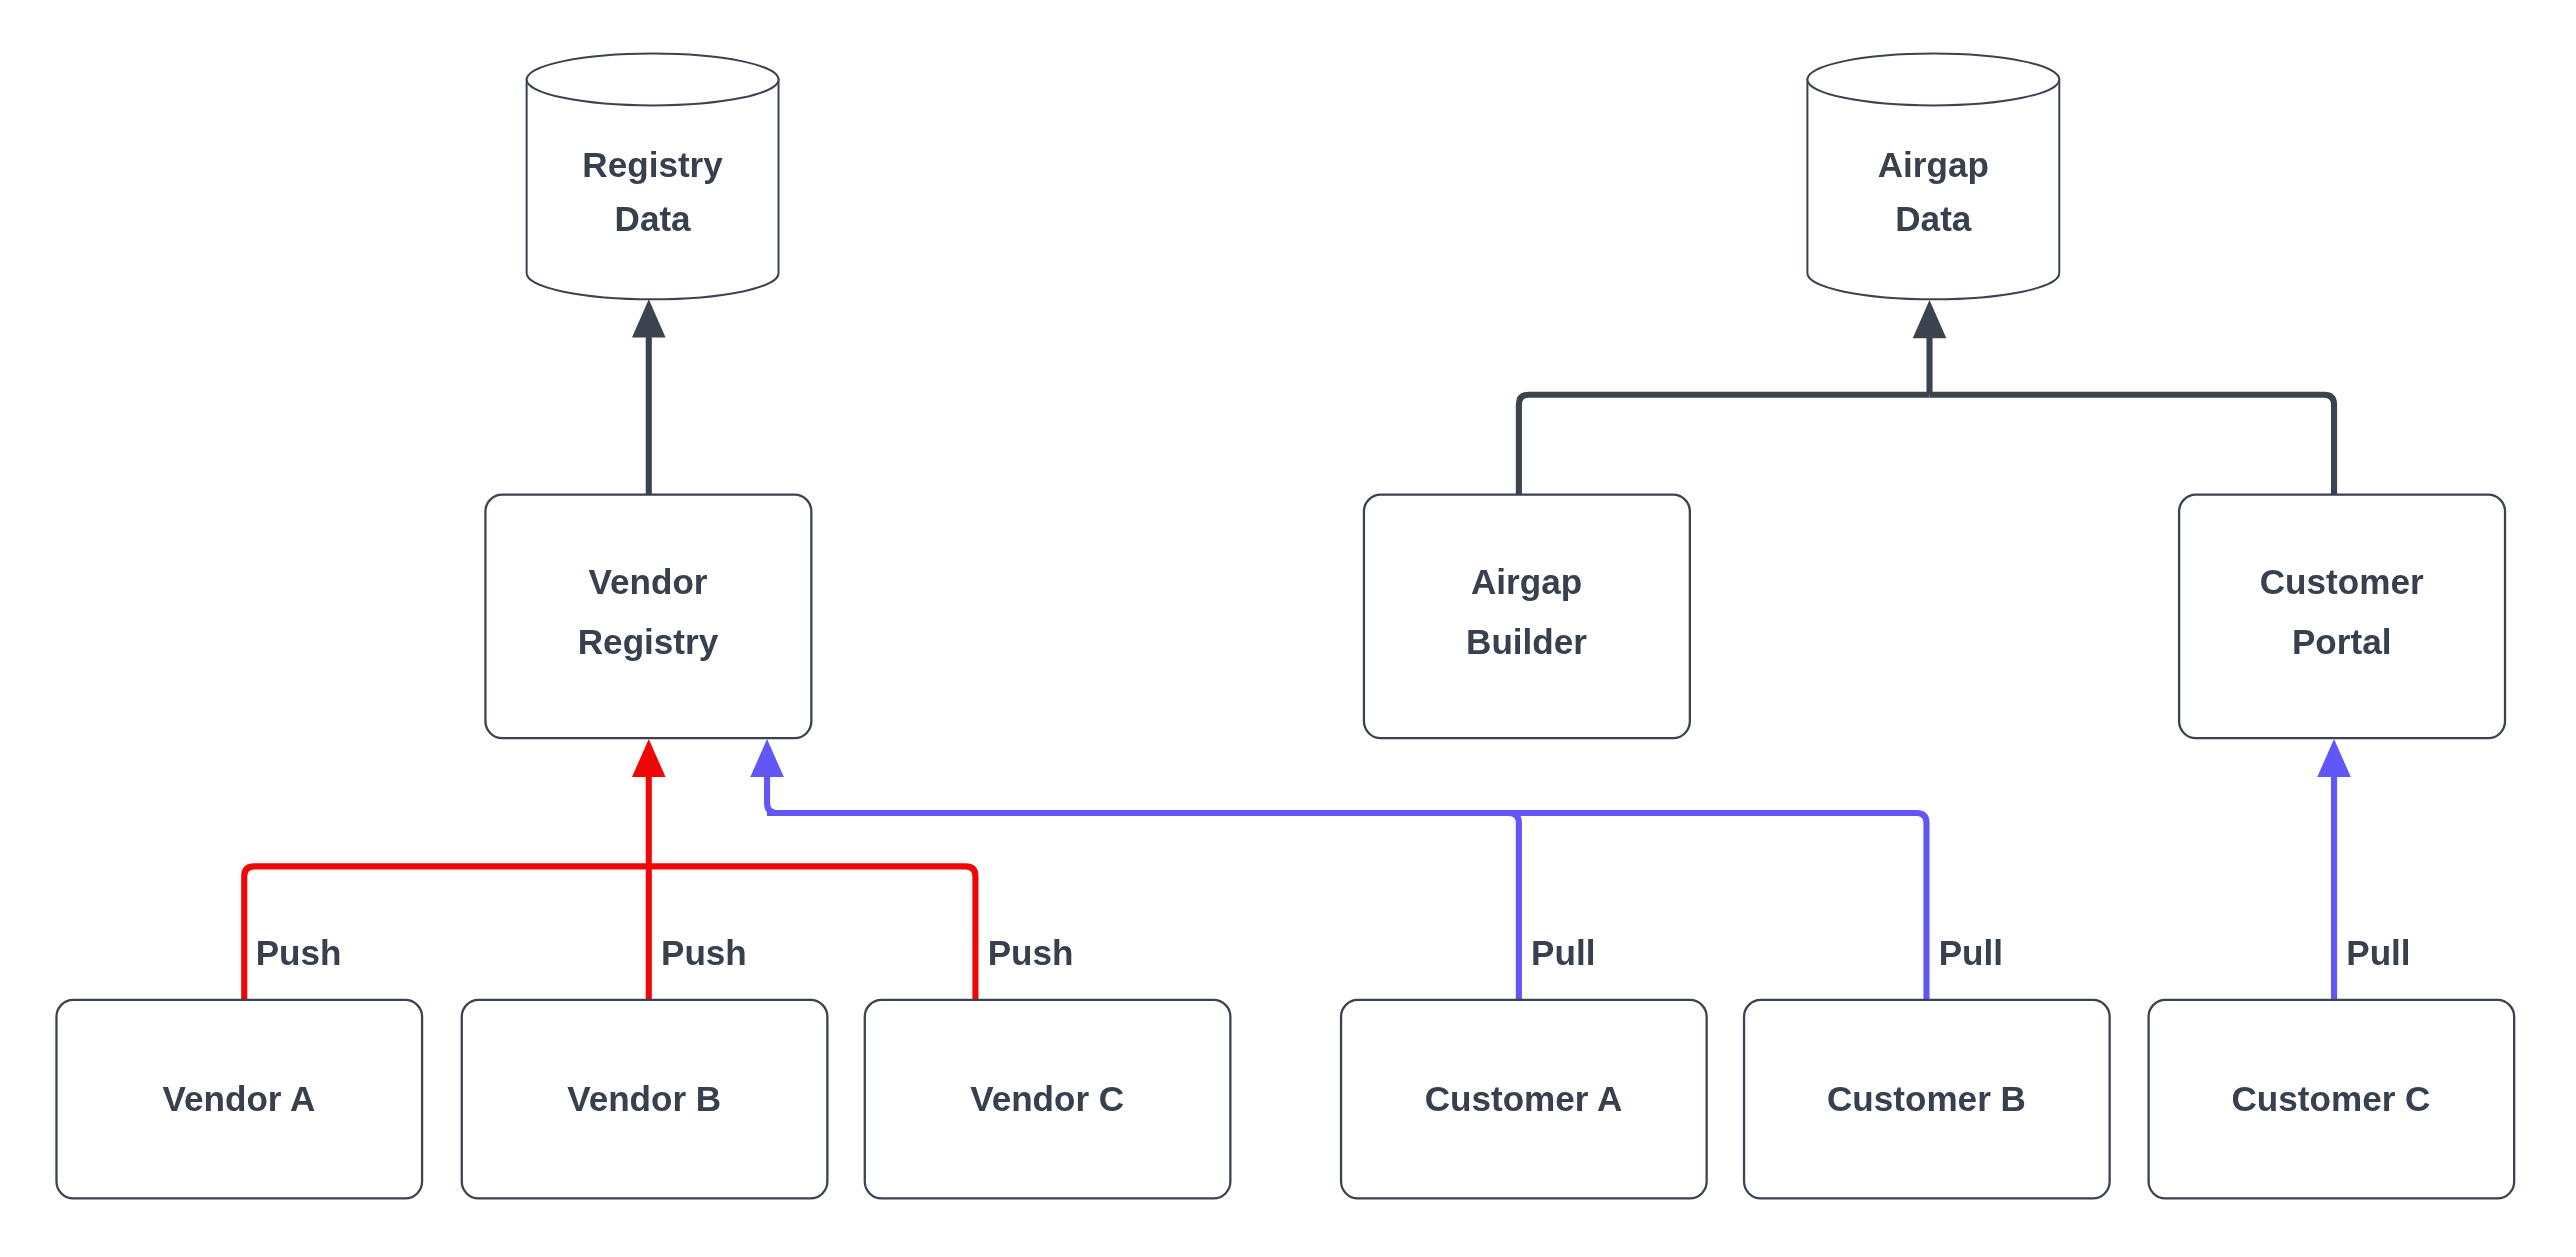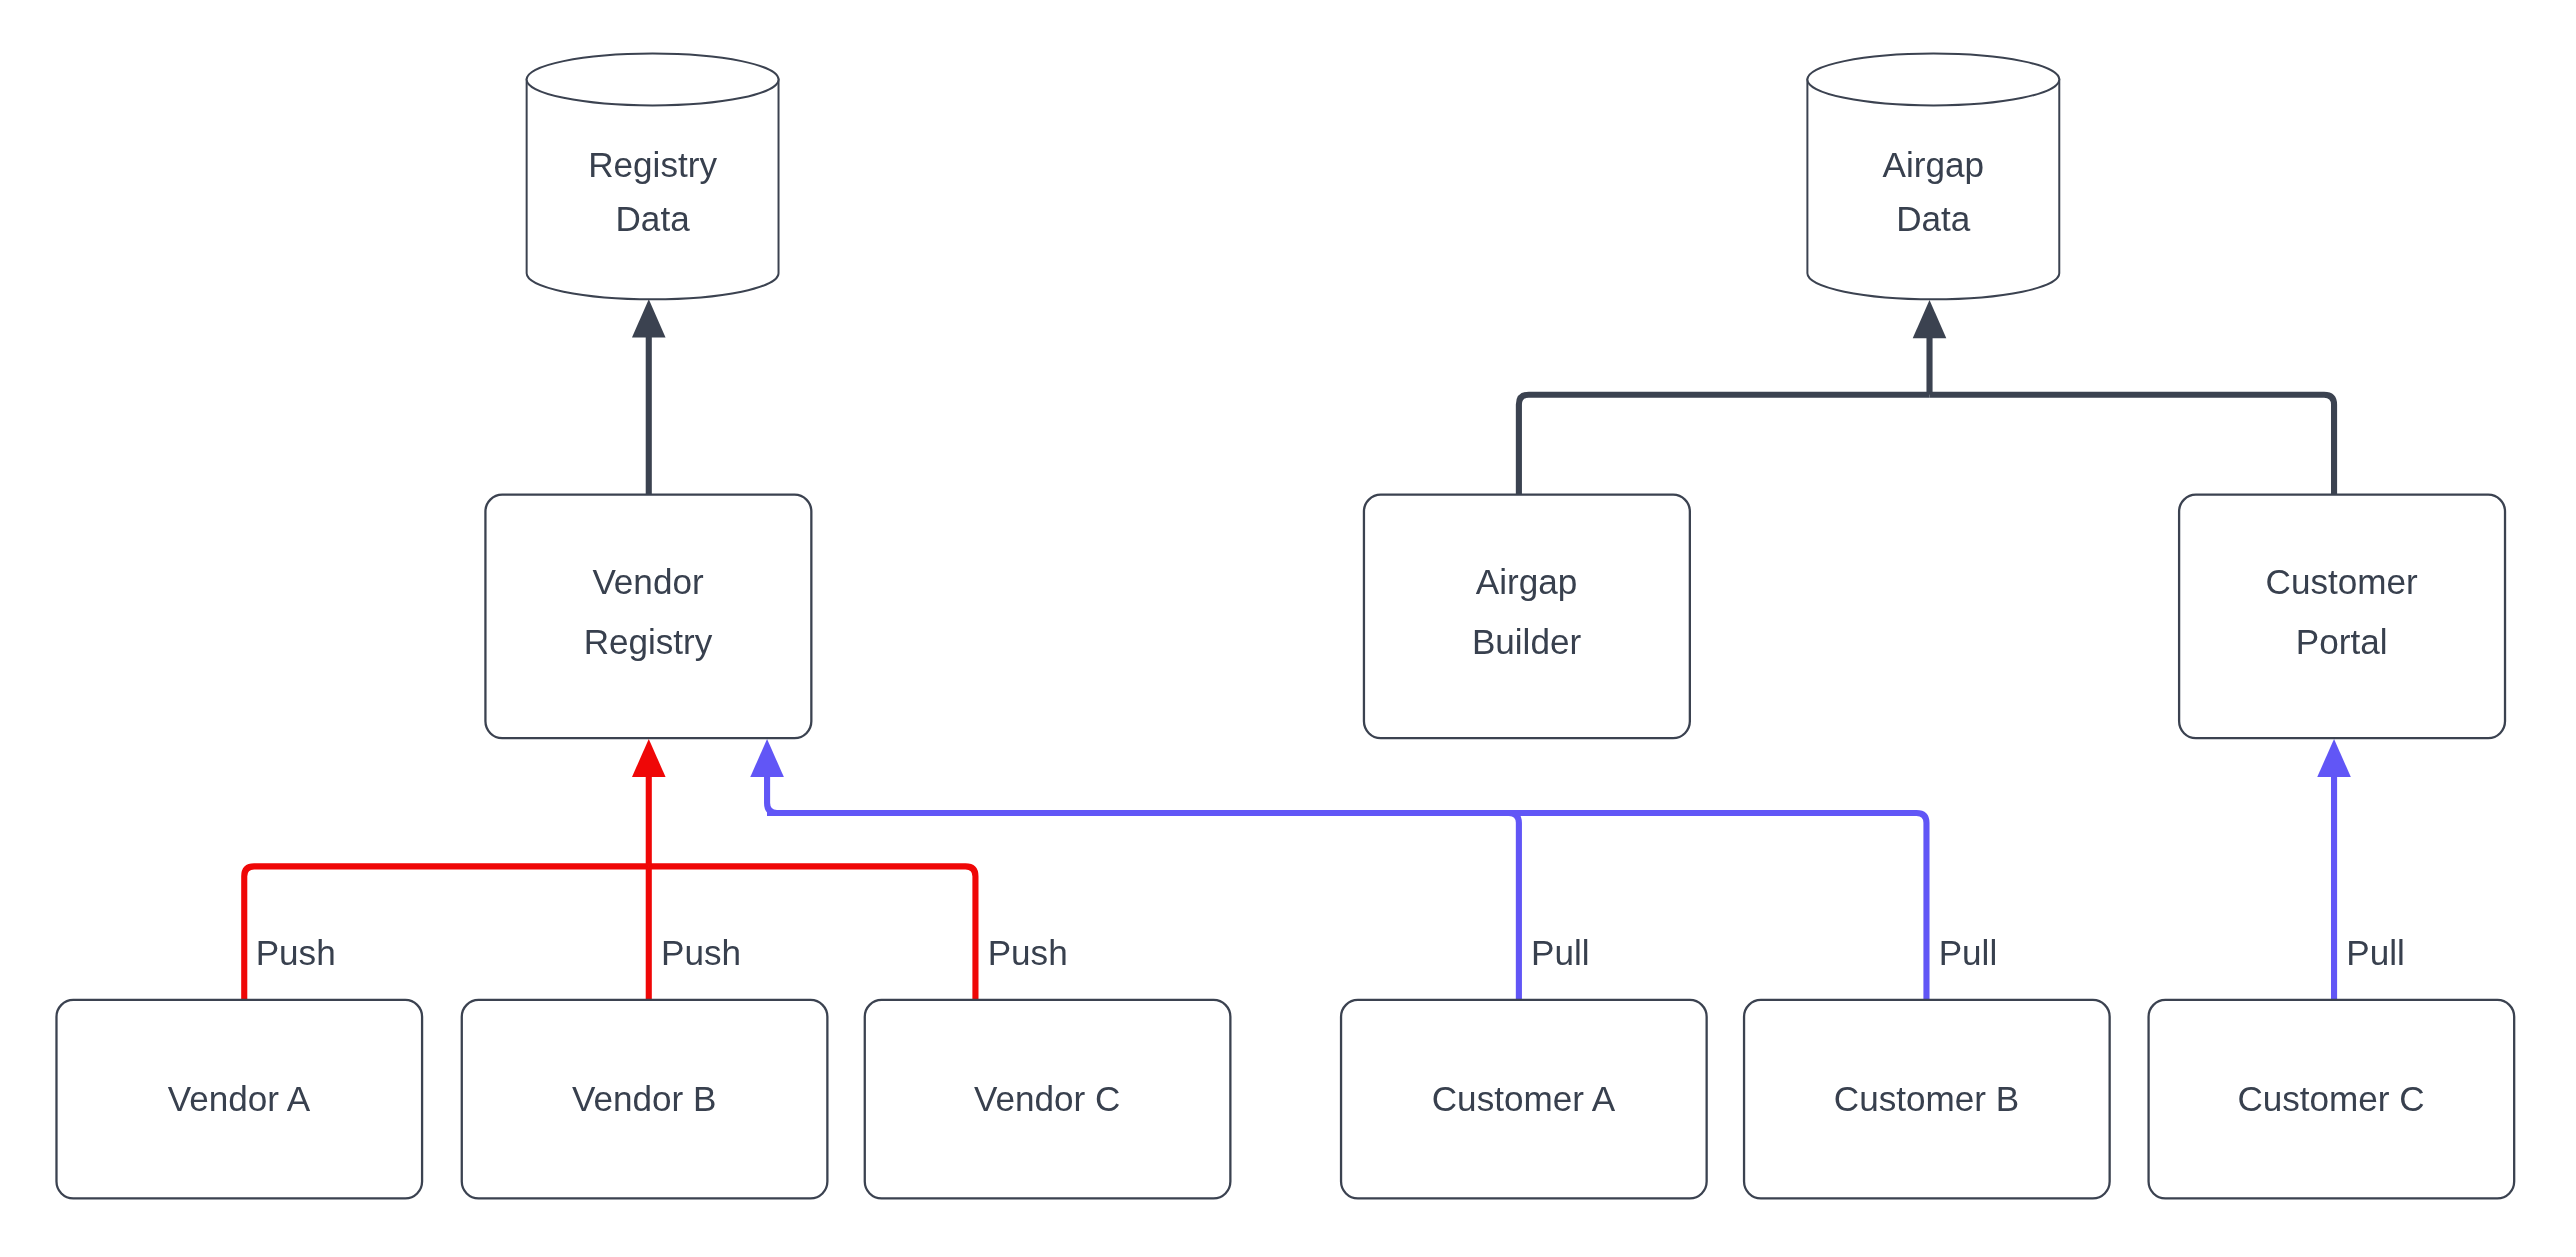--- a/index.html
+++ b/index.html
@@ -10,20 +10,21 @@
   body {
     width: 2576px;
     height: 1258px;
     font-family: "Liberation Sans", sans-serif;
     overflow: hidden;
   }
   #diagram-root {
     position: relative;
     width: 2576px;
     height: 1258px;
+    font-weight: bold;
   }
   svg.diagram {
     display: block;
     width: 2576px;
     height: 1258px;
   }
   .node-shape {
     fill: #ffffff;
     stroke: #3b4250;
     stroke-width: 3;

